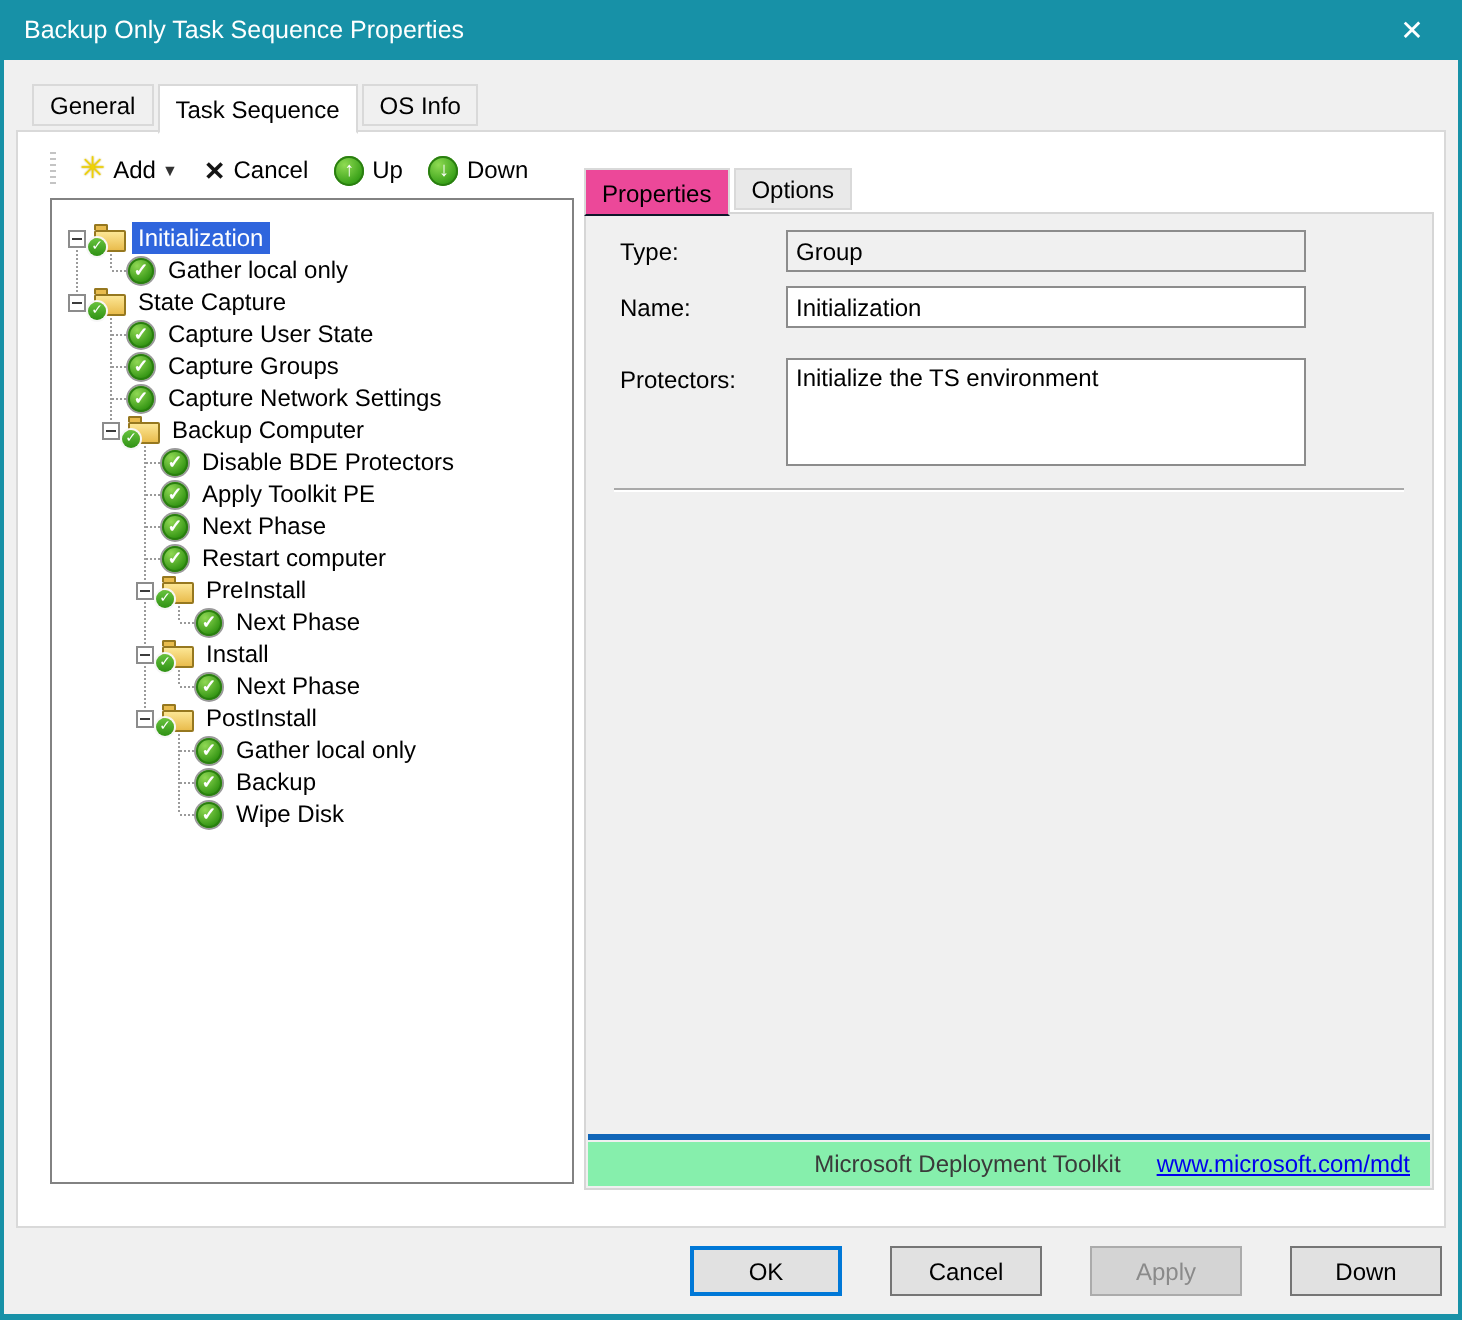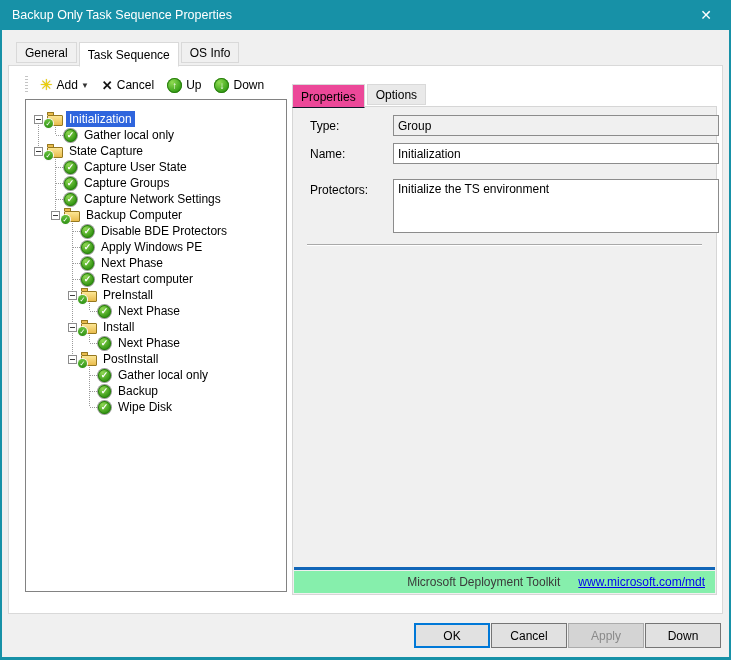--- a/index.html
+++ b/index.html
@@ -47,31 +47,31 @@
             box-shadow:0 0 0 1px #9a9a9a,inset 0 0 0 1px #2a7e10}
   .tlabel{padding:1px 3px;white-space:nowrap}
   .tlabel.sel{background:var(--sel);color:#fff}
   
   .tabs.panel{left:283px;top:18px;height:24px}
   .tabs.panel .tab{background:#e9e9e9}
   .tabs.panel .tab.active{background:#ec4899;border-bottom:1px solid #0f172a;height:24px}
   .right-panel{position:absolute;left:283px;right:5px;top:40px;bottom:18px;background:#f0f0f0;border:1px solid #d6d6d6}
   .flabel{position:absolute;left:17px}
   .lbl-type{top:12px}.lbl-name{top:40px}.lbl-desc{top:76px}
-  .field{position:absolute;left:100px;width:326px;border:1px solid #8c8c8c;background:#fff;font-family:"Liberation Sans",sans-serif;font-size:12px;padding:2px 4px;color:#000}
+  .field{position:absolute;left:100px;width:260px;border:1px solid #8c8c8c;background:#fff;font-family:"Liberation Sans",sans-serif;font-size:12px;padding:2px 4px;color:#000}
   .fld-type{top:8px;height:21px;background:#f0f0f0}
   .fld-name{top:36px;height:21px}
   .fld-desc{top:72px;height:54px;resize:none;overflow:hidden}
   .groove{position:absolute;left:14px;right:14px;top:137px;height:2px;border-top:1px solid #a9a9a9;border-bottom:1px solid #fff}
   .blue-line{position:absolute;left:1px;right:1px;bottom:24px;height:3px;background:var(--sep)}
   .pfooter{position:absolute;left:1px;right:1px;bottom:1px;height:22px;display:flex;align-items:center;justify-content:flex-end;gap:18px;padding-right:10px;background:#86efac}
   .brand{color:#3a3a3a}
   .mdtlink{color:var(--link);text-decoration:underline;cursor:pointer}
   
-  .buttons{position:absolute;right:8px;bottom:9px;display:flex;gap:1px}
+  .buttons{position:absolute;right:8px;bottom:9px;display:flex;gap:24px}
   .btn{width:76px;height:25px;background:#e1e1e1;border:1px solid #757575;font-family:"Liberation Sans",sans-serif;font-size:12px;color:#000;padding:0}
   .btn.focused{border:2px solid #0078d7}
   .btn.disabled{background:#d4d4d4;border-color:#ababab;color:#8a8a8a}
 </style>
 </head>
 <body>
 
 <div class="win">
   <div class="titlebar">
     <span class="title">Backup Only Task Sequence Properties</span>
@@ -197,21 +197,21 @@
         </div>
         <div class="trow">
           <div class="cell"></div>
           <div class="cell"></div>
           <div class="cell">
             <div class="vtop"></div>
             <div class="hstub"></div>
             <div class="vbot"></div>
           </div>
           <span class="stepicon">✓</span>
-          <span class="tlabel">Apply Windows PE</span>
+          <span class="tlabel">Apply Toolkit PE</span>
         </div>
         <div class="trow">
           <div class="cell"></div>
           <div class="cell"></div>
           <div class="cell">
             <div class="vtop"></div>
             <div class="hstub"></div>
             <div class="vbot"></div>
           </div>
           <span class="stepicon">✓</span>

